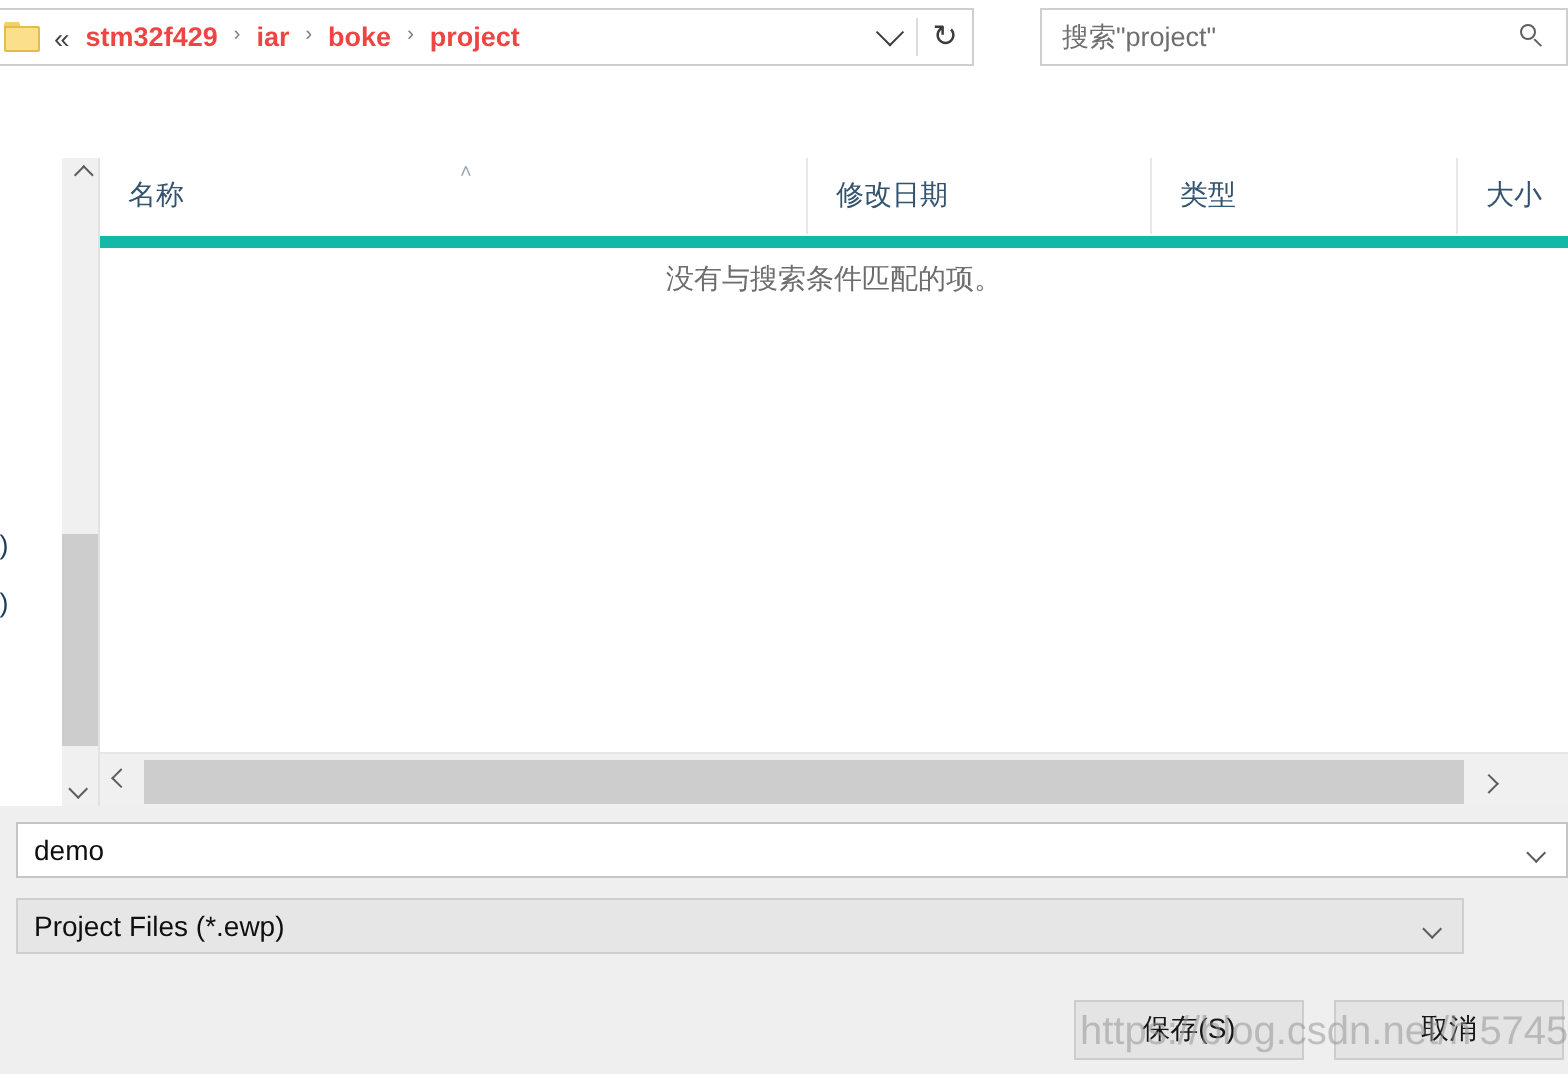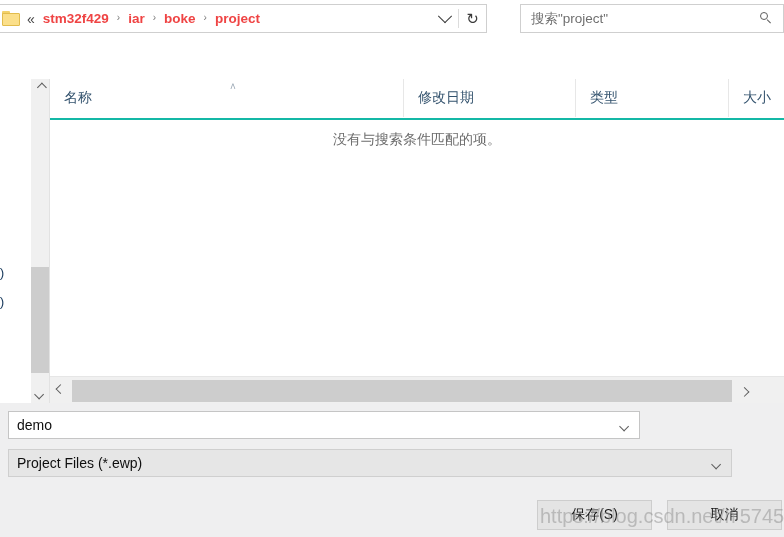--- a/index.html
+++ b/index.html
@@ -301,21 +301,21 @@
     position: absolute;
     left: 50px; top: 79px;
     width: 734px; height: 297px;
     background: #ffffff;
   }
   .colhead {
     position: absolute;
     left: 0; top: 0;
     width: 734px; height: 39px;
     background: #ffffff;
-    border-bottom: 2px solid #14b8a6;
+    border-bottom: 6px solid #14b8a6;
   }
   .col {
     position: absolute;
     top: 0; height: 38px;
     display: flex;
     align-items: center;
     font-size: 14px;
     color: #34536e;
     border-left: 1px solid #e7e7e7;
     box-sizing: border-box;
@@ -374,21 +374,21 @@
     position: absolute;
     left: 8px;
     height: 28px;
     box-sizing: border-box;
     display: flex;
     align-items: center;
     border: 1px solid #c5c5c5;
   }
   .combo.name {
     top: 411px;
-    width: 632px;
+    width: 776px;
     background: #ffffff;
   }
   .combo.type {
     top: 449px;
     width: 724px;
     background: #e6e6e6;
     border-color: #cfcfcf;
   }
   .combo .val {
     margin-left: 8px;

